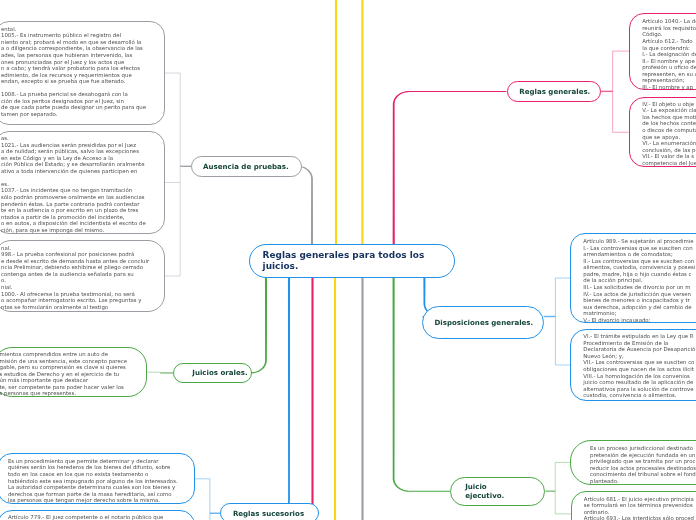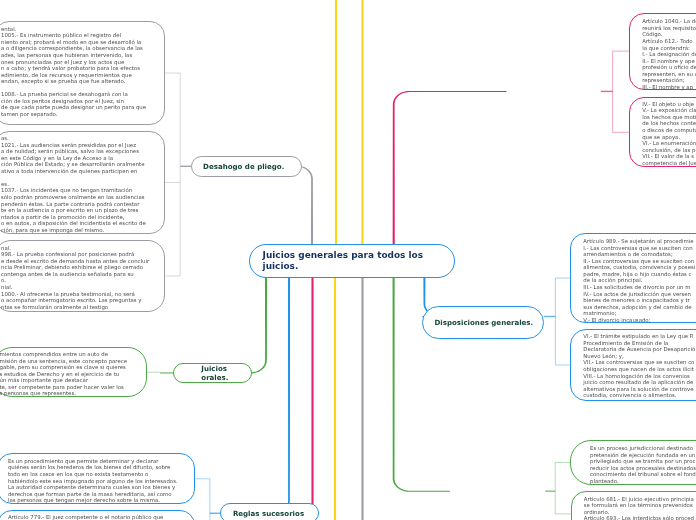--- a/index.html
+++ b/index.html
@@ -77,31 +77,38 @@
 <path d="M555.2,491.20000000000005 L545.3,491.20000000000005" fill="none" stroke="#4ba845" stroke-width="1.4" opacity="0.7"></path>
     </g>
     <g>
 <path d="M209.9,478.8 L209.9,532.5" fill="none" stroke="#2292e8" stroke-width="1" opacity="0.4"></path>
 <path d="M194.9,478.8 L209.9,478.8" fill="none" stroke="#2292e8" stroke-width="1" opacity="0.4"></path>
 <path d="M194.9,532.5 L209.9,532.5" fill="none" stroke="#2292e8" stroke-width="1" opacity="0.4"></path>
 <path d="M209.9,513.25 L219.7,513.25" fill="none" stroke="#2292e8" stroke-width="1.4" opacity="0.7"></path>
     </g>
   </svg>
   <div class="node" id="center-node">
-    <span class="lbl">Juicios generales para todos los
+    <span class="lbl">Reglas generales para todos los
 juicios.</span>
   </div>
   <div class="node" id="node-desahogo-de-pruebas" style="left:191.3px;top:156.0px;width:110.6px;height:20.6px;border-color:#9a9da3;padding-left:10.8px;">
-      <span class="lbl">Desahogo de pliego.</span>
+      <span class="lbl">Ausencia de pruebas.</span>
+    </div>
+  <div class="node" id="node-reglas-generales" style="left:506.5px;top:81.2px;width:94.4px;height:20.4px;border-color:#e6206b;padding-left:11.8px;">
+      <span class="lbl">Reglas generales.</span>
     </div>
   <div class="node" id="node-disposiciones-generales" style="left:422.4px;top:306.4px;width:121.3px;height:33px;border-color:#2292e8;padding-left:11.1px;">
       <span class="lbl">Disposiciones generales.</span>
     </div>
-  <div class="node" id="node-juicios-orales" style="left:173.3px;top:362.9px;width:78.9px;height:20.1px;border-color:#4ba845;padding-left:27px;">
+  <div class="node" id="node-juicios-orales" style="left:173.3px;top:362.9px;width:78.9px;height:20.1px;border-color:#4ba845;padding-left:18px;">
       <span class="lbl">Juicios orales.</span>
+    </div>
+  <div class="node" id="node-juicio-ejecutivo" style="left:450.0px;top:476.6px;width:95.3px;height:29.2px;border-color:#4ba845;padding-left:14.2px;">
+      <span class="lbl">Juicio
+ejecutivo.</span>
     </div>
   <div class="node" id="node-juicio-sucesorios" style="left:219.7px;top:503.2px;width:99.0px;height:20.1px;border-color:#2292e8;padding-left:12.2px;">
       <span class="lbl">Reglas sucesorios</span>
     </div>
   <div class="leaf" style="left:-6px;top:21.3px;width:170.5px;height:103.5px;border-color:#9a9da3;border-radius:15px;padding:3.5px 6px 0 6px;">
       <span class="txt">ental.
 1005.- Es instrumento público el registro del
 niento oral; probará el  modo en que se desarrolló la
 a o diligencia correspondiente, la observancia de las
 ades, las personas que hubieran intervenido, las

